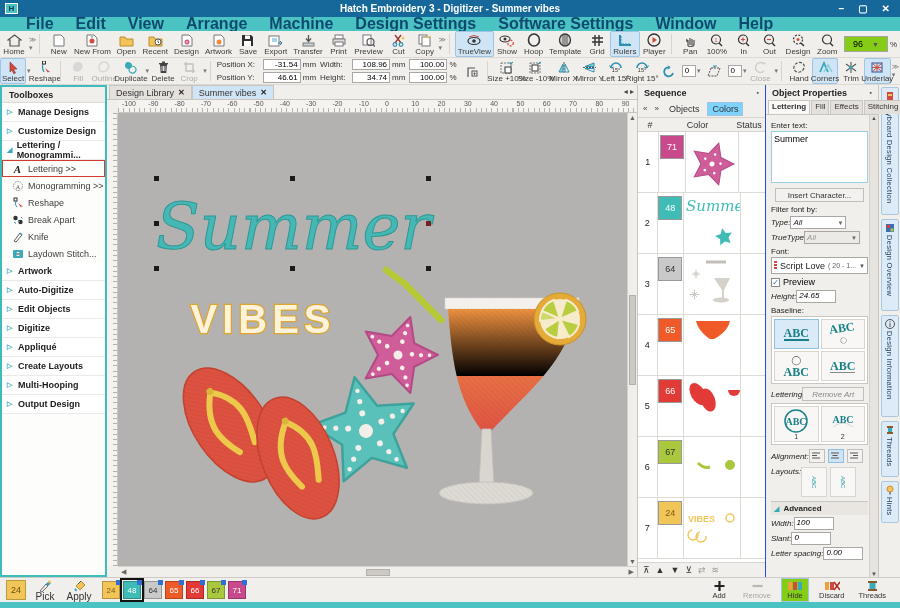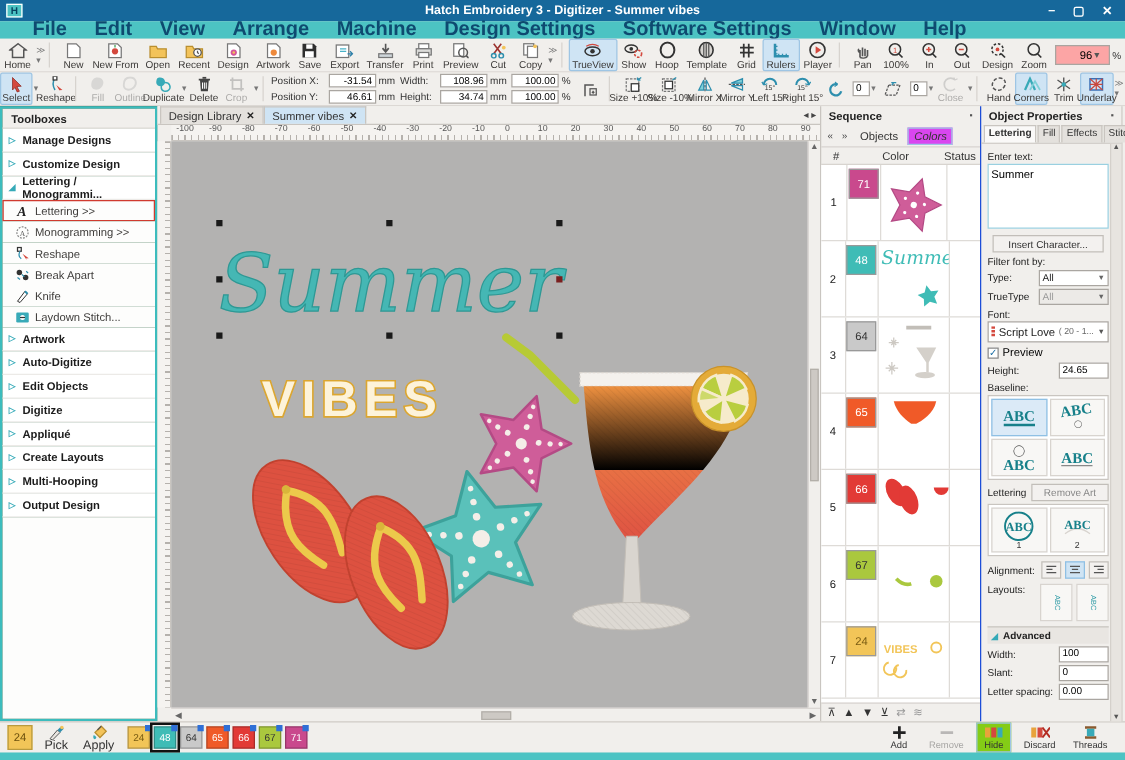--- a/index.html
+++ b/index.html
@@ -23,34 +23,34 @@
   .tb2 { height:27px; }
   .tbtn { display:flex; flex-direction:column; align-items:center; justify-content:center; padding:1px 4px 0 4px; min-width:26px; cursor:default; border:1px solid transparent; }
   .tbtn .lb { font-size:8px; color:#3c3a38; white-space:nowrap; line-height:9px; }
   .tbtn.active { background:#cfe4f4; border:1px solid #9ec5e4; border-radius:2px; }
   .tbtn.disabled { opacity:.38; filter:grayscale(1); }
   .tbsep { width:5px; border-left:1px solid #d7d3ce; margin:3px 2px; position:relative; }
   .chev { font-size:7px; color:#777; align-self:center; padding:0 1px; }
   .ic { height:14px; display:flex; align-items:center; justify-content:center; }
   .ic svg { display:block; }
   .combo { display:flex; align-items:center; gap:2px; margin:0 3px; }
-  .combo .box { width:44px; height:16px; background:#fca5a5; border:1px solid #a9a5a0; font-size:9px; display:flex; align-items:center; justify-content:space-between; padding:0 19px; }
+  .combo .box { width:44px; height:16px; background:#84cc16; border:1px solid #a9a5a0; font-size:9px; display:flex; align-items:center; justify-content:space-between; padding:0 8px; }
   .combo .box .arr { font-size:7px; color:#555; }
   .fieldgrid { display:flex; flex-direction:column; justify-content:center; gap:1px; margin:0 2px; }
   .frow { display:flex; align-items:center; gap:2px; height:12px; }
   .frow .flabel { font-size:8px; color:#333; width:44px; text-align:left; white-space:nowrap; }
   .frow .finput { width:38px; height:11px; background:#fff; border:1px solid #aaa6a1; font-size:8px; text-align:right; padding:0 2px; font-family:"Liberation Sans",sans-serif; }
   .frow .funit { font-size:8px; color:#333; }
   .mini-input { width:22px; height:12px; background:#fff; border:1px solid #aaa6a1; font-size:8px; padding:0 2px; font-family:"Liberation Sans",sans-serif; }
 
   
   .main { flex:1 1 auto; display:flex; min-height:0; }
 
   
-  .toolboxes { width:126px; flex:0 0 auto; border:2px solid #3cbcbd; background:#14532d; display:flex; flex-direction:column; font-size:9px; }
+  .toolboxes { width:107px; flex:0 0 auto; border:2px solid #3cbcbd; background:#ef4444; display:flex; flex-direction:column; font-size:9px; }
   .toolboxes .hdr { height:16px; background:#f1efec; border-bottom:1px solid #ddd9d4; font-weight:bold; color:#222; display:flex; align-items:center; padding-left:7px; font-size:9px; }
   .tbox-item { height:19px; display:flex; align-items:center; gap:4px; padding-left:5px; border-bottom:1px solid #eceae7; font-weight:bold; color:#1c1c1c; background:#fff; }
   .tbox-item .tri { color:#35aab8; font-size:7px; width:7px; }
   .tbox-sub { height:17px; display:flex; align-items:center; gap:4px; padding-left:9px; color:#3f3d3b; background:#fdfdfc; position:relative; }
   .tbox-sub .sic { width:13px; height:13px; display:flex; align-items:center; justify-content:center; }
   .tbox-sub.hl { outline:1.5px solid #d03a2f; outline-offset:-1px; }
   .tbox-fill { flex:1; background:#fdfdfc; }
 
   
   .canvas-col { width:530px; flex:0 0 auto; display:flex; flex-direction:column; background:#f1efec; min-height:0; }
@@ -70,21 +70,21 @@
   .hscroll { height:11px; background:#f1efec; border-top:1px solid #d4d0cb; display:flex; align-items:center; justify-content:space-between; font-size:7px; color:#666; padding:0 3px; margin-left:11px; }
   .hthumb { width:24px; height:7px; background:#cdc9c4; border:1px solid #b3afa9; margin:0 auto; }
   .vthumb { width:7px; height:90px; background:#cdc9c4; border:1px solid #b3afa9; }
 
   
   .sequence { width:128px; flex:0 0 auto; background:#f1efec; border-left:1px solid #c9c5c0; display:flex; flex-direction:column; font-size:9px; min-height:0; }
   .seq-title { height:15px; display:flex; align-items:center; justify-content:space-between; padding:0 6px; font-weight:bold; color:#222; }
   .seq-tabs { height:18px; display:flex; align-items:center; gap:3px; padding:0 3px; border-bottom:1px solid #d8d4cf; }
   .seq-tabs .nav { font-size:8px; color:#444; padding:1px 2px; }
   .seq-tab { font-size:9px; padding:1px 4px; color:#333; border:1px solid transparent; }
-  .seq-tab.active { background:#d946ef; border-color:#9ec5e4;font-style:italic; }
+  .seq-tab.active { background:#7dd3fc; border-color:#9ec5e4; }
   .seq-head { height:14px; display:flex; border-bottom:1px solid #d8d4cf; color:#333; align-items:center; }
   .seq-head .c1 { width:24px; text-align:center; }
   .seq-head .c2 { flex:1; text-align:center; }
   .seq-head .c3 { width:32px; text-align:center; }
   .seq-rows { flex:1; overflow:hidden; background:#fff; }
   .seq-row { height:61px; display:flex; border-bottom:1px solid #dedbd7; }
   .seq-row .num { width:24px; display:flex; align-items:center; justify-content:center; color:#222; border-right:1px solid #dedbd7; }
   .seq-row .chipcell { width:32px; border-right:1px solid #dedbd7; padding-top:3px; display:flex; justify-content:center; }
   .seq-chip { width:24px; height:24px; border:1px solid #999; font-size:9px; display:flex; align-items:center; justify-content:center; }
   .seq-row .thumb { flex:1; display:flex; align-items:center; justify-content:center; border-right:1px solid #dedbd7; }
@@ -96,21 +96,21 @@
   .props { width:113px; flex:0 0 auto; background:#f1efec; border-left:1px solid #1d4ed8; display:flex; flex-direction:column; font-size:9px; position:relative; min-height:0; }
   .props-title { height:15px; display:flex; align-items:center; justify-content:space-between; padding:0 6px; font-weight:bold; color:#222; }
   .props-tabs { height:15px; display:flex; padding-left:2px; gap:1px; border-bottom:1px solid #c9c5c0; }
   .ptab { font-size:8px; padding:1px 3px; border:1px solid #c9c5c0; border-bottom:none; background:#e4e1dd; color:#333; }
   .ptab.active { background:#faf9f8; font-weight:bold; }
   .props-body { flex:1; padding:3px 10px 3px 5px; overflow:hidden; position:relative; }
   .pscroll { position:absolute; right:0; top:30px; bottom:0; width:9px; background:#e7e4e0; border-left:1px solid #d4d0cb; display:flex; flex-direction:column; justify-content:space-between; align-items:center; font-size:6px; color:#555; }
   .plabel { font-size:8px; color:#222; margin:3px 0 1px 0; }
   .ptextarea { width:100%; height:52px; background:#fff; border:1px solid #9ad0e0; font-size:9px; padding:2px; font-family:"Liberation Sans",sans-serif; resize:none; }
   .pbutton { width:92%; height:14px; margin:3px auto; display:flex; align-items:center; justify-content:center; background:#f3f1ef; border:1px solid #c2beb9; font-size:8px; color:#333; }
-  .prow { display:flex; align-items:center; justify-content:space-between; margin:2px 0; }
+  .prow { display:flex; align-items:center; margin:2px 0;font-style:italic; }
   .prow .pl { font-size:8px; color:#222; }
   .pselect { width:56px; height:13px; background:#fff; border:1px solid #aaa6a1; display:flex; align-items:center; justify-content:space-between; font-size:8px; padding:0 2px; color:#222; }
   .pselect.dis { background:#eceae7; color:#999; }
   .pselect .arr { font-size:6px; color:#666; }
   .fontbox { height:17px; background:#fff; border:1px solid #aaa6a1; display:flex; align-items:center; gap:3px; padding:0 2px; font-size:9px; }
   .fontbox .fname { color:#222; white-space:nowrap; }
   .fontbox .frange { color:#666; font-size:7px; white-space:nowrap; }
   .checkrow { display:flex; align-items:center; gap:3px; margin:3px 0; }
   .checkbox { width:9px; height:9px; background:#fff; border:1px solid #888; font-size:8px; line-height:8px; color:#1d6fa5; text-align:center; }
   .pinput { width:40px; height:13px; background:#fff; border:1px solid #aaa6a1; font-size:8px; text-align:left; padding:0 2px; font-family:"Liberation Sans",sans-serif; }

